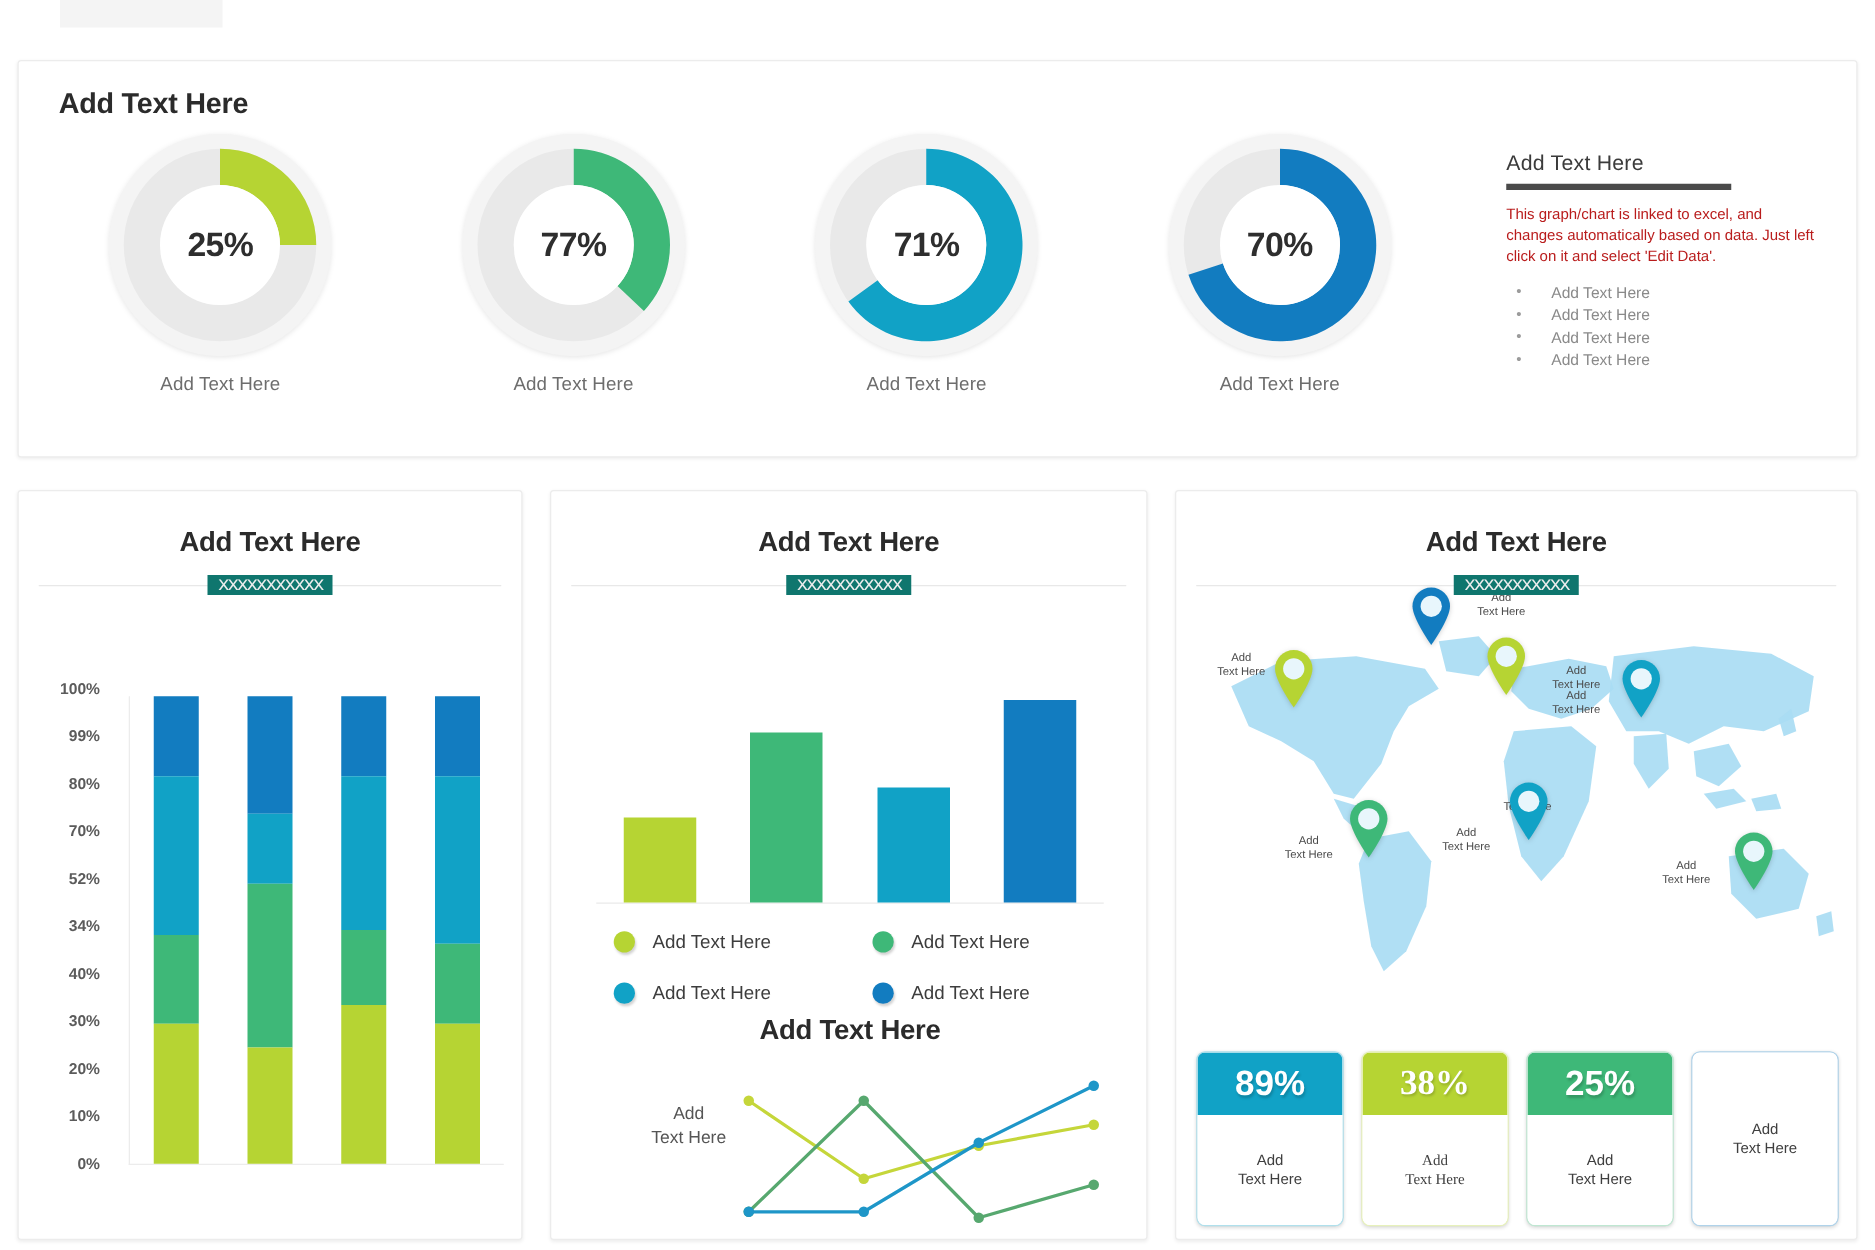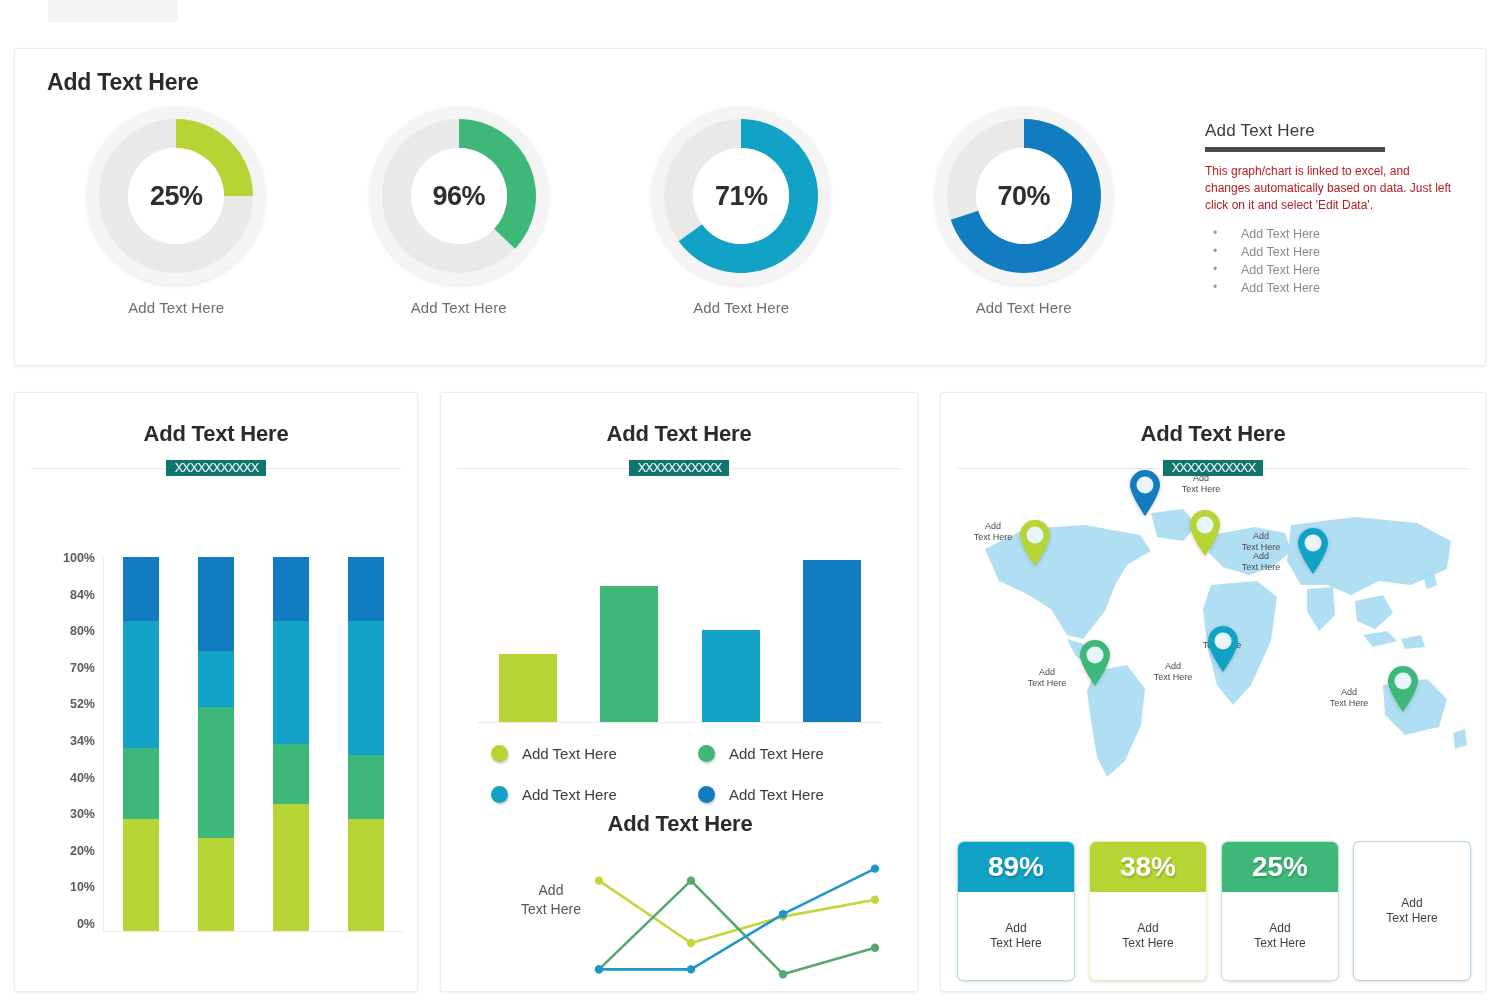--- a/index.html
+++ b/index.html
@@ -91,23 +91,24 @@
   }
   .divider .deco{
     position:relative; z-index:2; background:#0f766e; padding:0 8px;
     font-size:16px; color:#ededed; letter-spacing:-2px; line-height:1;
     font-family:Liberation Mono, monospace;
   }
 
   
   .stack-area{ position:absolute; left:0; top:150px; width:404px; height:430px; }
   .stack-ylabels{
-    position:absolute; left:18px; top:8px; width:62px; height:380px;
-    display:flex; flex-direction:column; justify-content:space-between;
+    position:absolute; left:3px; top:8px; width:62px; height:380px;
+    display:flex; flex-direction:column; justify-content:center;
     align-items:flex-end;
+    gap:24px;
   }
   .stack-ylabels span{ font-size:12.5px; color:#5b5b5b; font-weight:bold; }
   .stack-plot{
     position:absolute; left:88px; top:14px; width:300px; height:375px;
     border-left:1px solid #ececec; border-bottom:1px solid #ececec;
     display:flex; align-items:flex-end; justify-content:space-around;
   }
   .sbar{ width:36px; height:100%; display:flex; flex-direction:column; justify-content:flex-end; }
   .sseg{ width:100%; }
 
@@ -199,21 +200,21 @@
         </div>
         <div class="donut-item">
           <div class="donut-wrap">
             <svg width="178" height="178">
               <circle cx="89" cy="89" r="89" fill="#f4f4f4"></circle>
               <circle cx="89" cy="89" r="62.5" fill="none" stroke="#e9e9e9" stroke-width="29"></circle>
               <path d="M 89 12 A 77 77 0 0 1 145.13058431144867 141.71012715650903
             L 123.99049411622775 121.85826108457707 A 48 48 0 0 0 89 41 Z" fill="#3eb878"></path>
               <circle cx="89" cy="89" r="48" fill="#ffffff"></circle>
             </svg>
-            <div class="donut-val">96%</div>
+            <div class="donut-val">77%</div>
           </div>
           <div class="donut-cap">Add Text Here</div>
         </div>
         <div class="donut-item">
           <div class="donut-wrap">
             <svg width="178" height="178">
               <circle cx="89" cy="89" r="89" fill="#f4f4f4"></circle>
               <circle cx="89" cy="89" r="62.5" fill="none" stroke="#e9e9e9" stroke-width="29"></circle>
               <path d="M 89 12 A 77 77 0 1 1 26.705691433129054 134.25946442652042
             L 50.16718427000253 117.21369211003872 A 48 48 0 1 0 89 41 Z" fill="#11a2c6"></path>
@@ -253,21 +254,21 @@
 
   <div class="card" id="left-card">
     <div class="panel-title">Add Text Here</div>
     <div class="divider">
       <div class="ln"></div>
       <div class="deco">xxxxxxxxxxx</div>
     </div>
     <div class="stack-area">
       <div class="stack-ylabels" id="stack-ylabels">
           <span>100%</span>
-          <span>84%</span>
+          <span>99%</span>
           <span>80%</span>
           <span>70%</span>
           <span>52%</span>
           <span>34%</span>
           <span>40%</span>
           <span>30%</span>
           <span>20%</span>
           <span>10%</span>
           <span>0%</span>
         </div>
@@ -431,21 +432,21 @@
           </svg>
         </div>
         <div class="pin-label" style="left: 363px; top: 198px;">Add<br>Text Here</div>
       </div>
 
     <div class="kpis" id="kpis">
         <div class="kpi" style="border: 1px solid rgba(17, 162, 198, 0.333);">
           <div class="kpi-top" style="background: rgb(17, 162, 198);">89%</div>
           <div class="kpi-bot">Add<br>Text Here</div>
         </div>
-        <div class="kpi" style="border: 1px solid rgba(182, 212, 51, 0.333);">
+        <div class="kpi" style="border: 1px solid rgba(182, 212, 51, 0.333); font-family: Liberation Serif, serif;">
           <div class="kpi-top" style="background: rgb(182, 212, 51);">38%</div>
           <div class="kpi-bot">Add<br>Text Here</div>
         </div>
         <div class="kpi" style="border: 1px solid rgba(62, 184, 120, 0.333);">
           <div class="kpi-top" style="background: rgb(62, 184, 120);">25%</div>
           <div class="kpi-bot">Add<br>Text Here</div>
         </div>
         <div class="kpi" style="border: 1px solid rgba(18, 124, 192, 0.333);">
           <div class="kpi-bot">Add<br>Text Here</div>
         </div>

